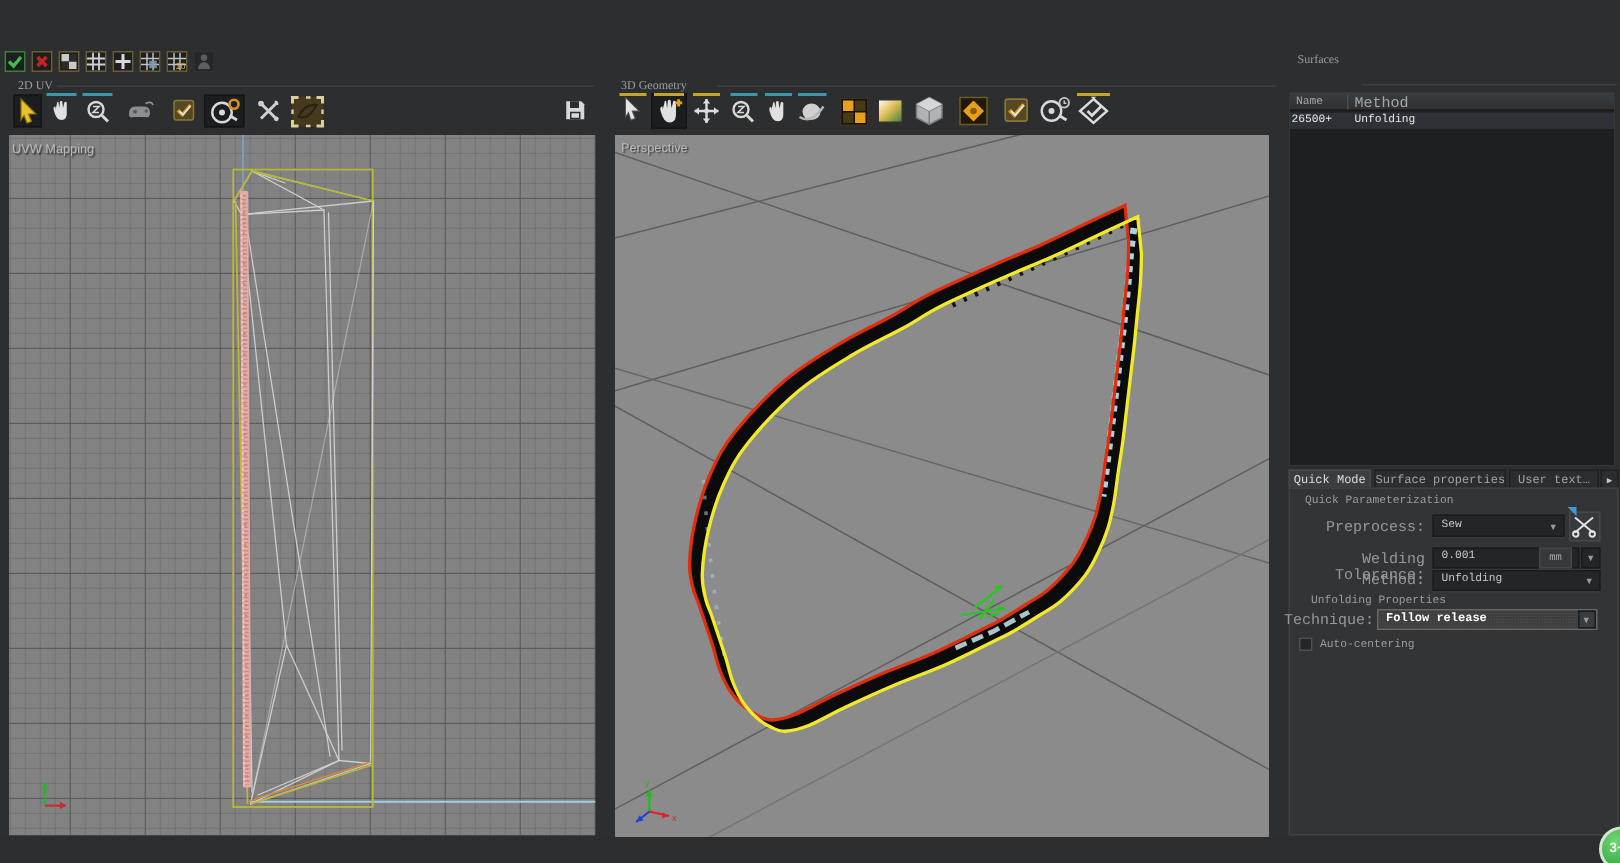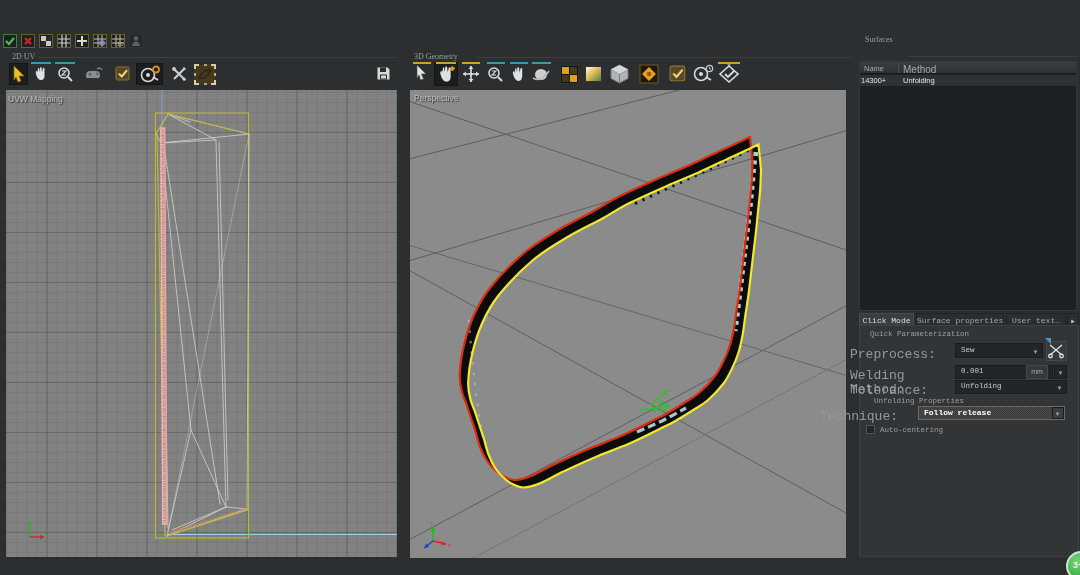--- a/index.html
+++ b/index.html
@@ -22,25 +22,25 @@
 
 #maintb{position:absolute;left:0;top:30px;width:1080px;height:21px;background:#2c2e2f}
 .tbi{position:absolute;top:4px;width:14px;height:14px;border:1px solid #6a5c33;background:#1e1f20;font-size:9px;line-height:12px;text-align:center}
 
 .plabel{position:absolute;font-family:Liberation Serif, serif;font-size:8px;color:#9a9fa2}
 .selbox{position:absolute;background:#1c1d1e;border:1px solid #141415}
 .tline{position:absolute;height:2px;top:62px}
 .teal{background:#3d97a8}
 .yell{background:#c8a42a}
 
-.rp{font-family:Liberation Sans, sans-serif;color:#a4a8aa}
+.rp{font-family:Liberation Mono, monospace;color:#a4a8aa}
 .dd{position:absolute;background:#232527;border:1px solid #1a1b1c;box-shadow:0 1px 0 rgba(255,255,255,.04)}
 .ddt{position:absolute;left:5px;top:2px;font-size:7.5px;color:#c6c9cb;font-family:"Liberation Mono",monospace}
 .ddarr{position:absolute;right:2px;top:3px;width:9px;font-size:6px;color:#9a9da0;text-align:center}
-.rlabel{position:absolute;font-size:13px;color:#96999c;font-family:"Liberation Mono",monospace;}
+.rlabel{position:absolute;font-size:10px;color:#96999c;font-family:"Liberation Mono",monospace;text-align:right}
 .glabel{position:absolute;font-size:7.5px;color:#9b9ea1;font-family:"Liberation Mono",monospace}
 .tab{position:absolute;top:313px;height:13px;font-size:8px;font-family:"Liberation Mono",monospace;text-align:center;border:1px solid #1f2122;border-bottom:none;padding-top:2px;white-space:nowrap;overflow:hidden}
 </style></head>
 <body>
 <div id="win">
 
 
 
   <div id="maintb">
     <div class="tbi" style="left:3px;border-color:#3f7d3f"><svg width="12" height="12" viewBox="0 0 12 12">
@@ -324,24 +324,24 @@
 
   <div id="rightpanel">
     <div class="plabel" style="left:865px;top:35px">Surfaces</div>
 
     <div class="abs" style="left:859px;top:61px;width:218px;height:250px;background:#1d1f21;border:1px solid #353739"></div>
     <div class="abs" style="left:860px;top:62px;width:216px;height:12px;background:linear-gradient(#3a3d40,#2f3235);border-bottom:1px solid #1a1a1a"></div>
     <div class="abs rp" style="left:864px;top:64px;font-size:7.5px">Name</div>
     <div class="abs rp" style="left:903px;top:64px;font-size:10px">Method</div>
     <div class="abs" style="left:898px;top:63px;width:1px;height:10px;background:#4a4d50"></div>
     <div class="abs" style="left:860px;top:75px;width:216px;height:11px;background:#2e3236"></div>
-    <div class="abs rp" style="left:861px;top:76px;font-size:7.5px;color:#e4e6e8">14300+</div>
+    <div class="abs rp" style="left:861px;top:76px;font-size:7.5px;color:#e4e6e8">26500+</div>
     <div class="abs rp" style="left:903px;top:76px;font-size:7.5px;color:#e4e6e8">Unfolding</div>
 
-    <div class="tab" style="left:859px;width:55px;background:#3b3e40;color:#dcdee0;border-color:#47494b">Click Mode</div>
+    <div class="tab" style="left:859px;width:55px;background:#3b3e40;color:#dcdee0;border-color:#47494b">Quick Mode</div>
     <div class="tab" style="left:916px;width:88px;background:#2b2d2f;color:#a2a5a8">Surface properties</div>
     <div class="tab" style="left:1006px;width:60px;background:#2b2d2f;color:#a2a5a8">User text…</div>
     <div class="tab" style="left:1067px;width:12px;background:#2b2d2f;color:#c8c8c8;font-size:6px;padding-top:3px">▶</div>
 
     <div class="abs" style="left:859px;top:325px;width:220px;height:232px;background:#323436;border:1px solid #3e4042"></div>
     <div class="glabel" style="left:870px;top:330px">Quick Parameterization</div>
     <div class="rlabel" style="left:850px;top:347px;width:100px">Preprocess:</div>
     <div class="dd" style="left:955px;top:343px;width:88px;height:15px">
         <div class="ddt">Sew</div>
         <div class="ddarr" style="top:5px">▼</div>

